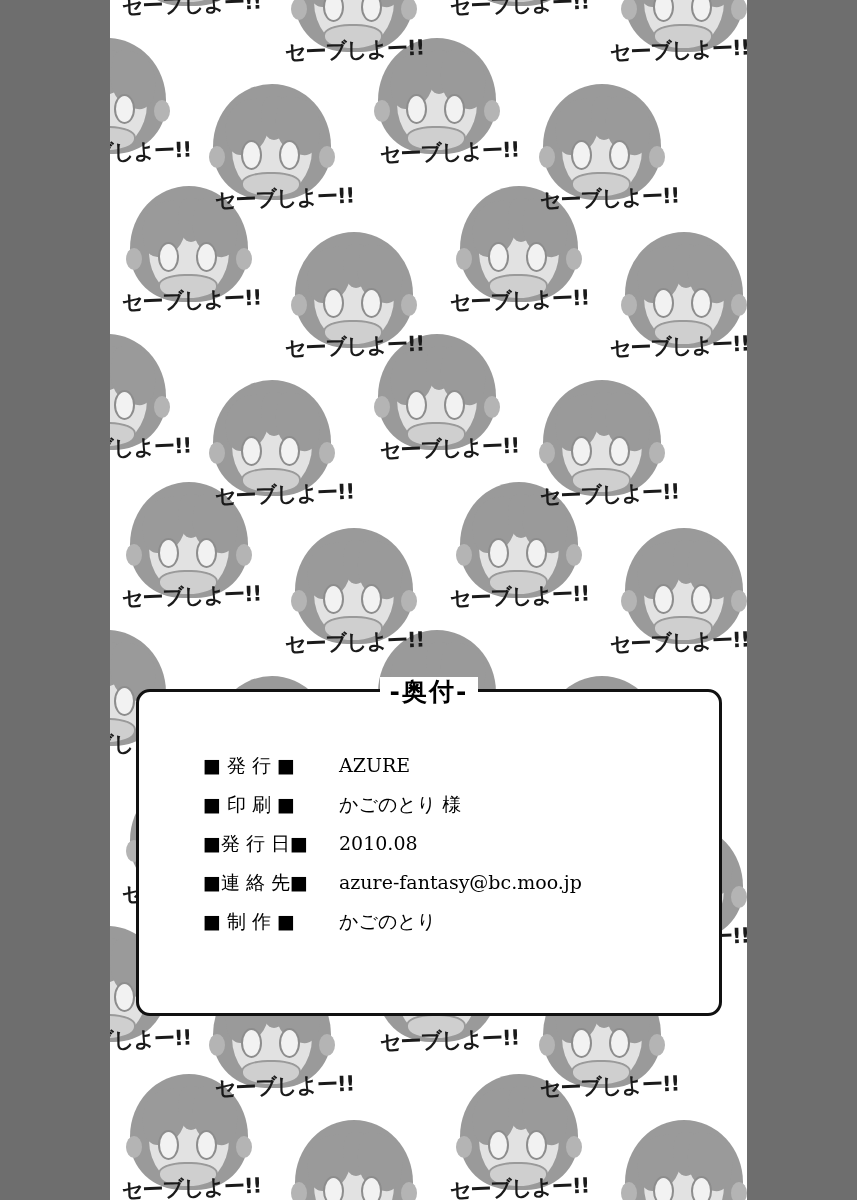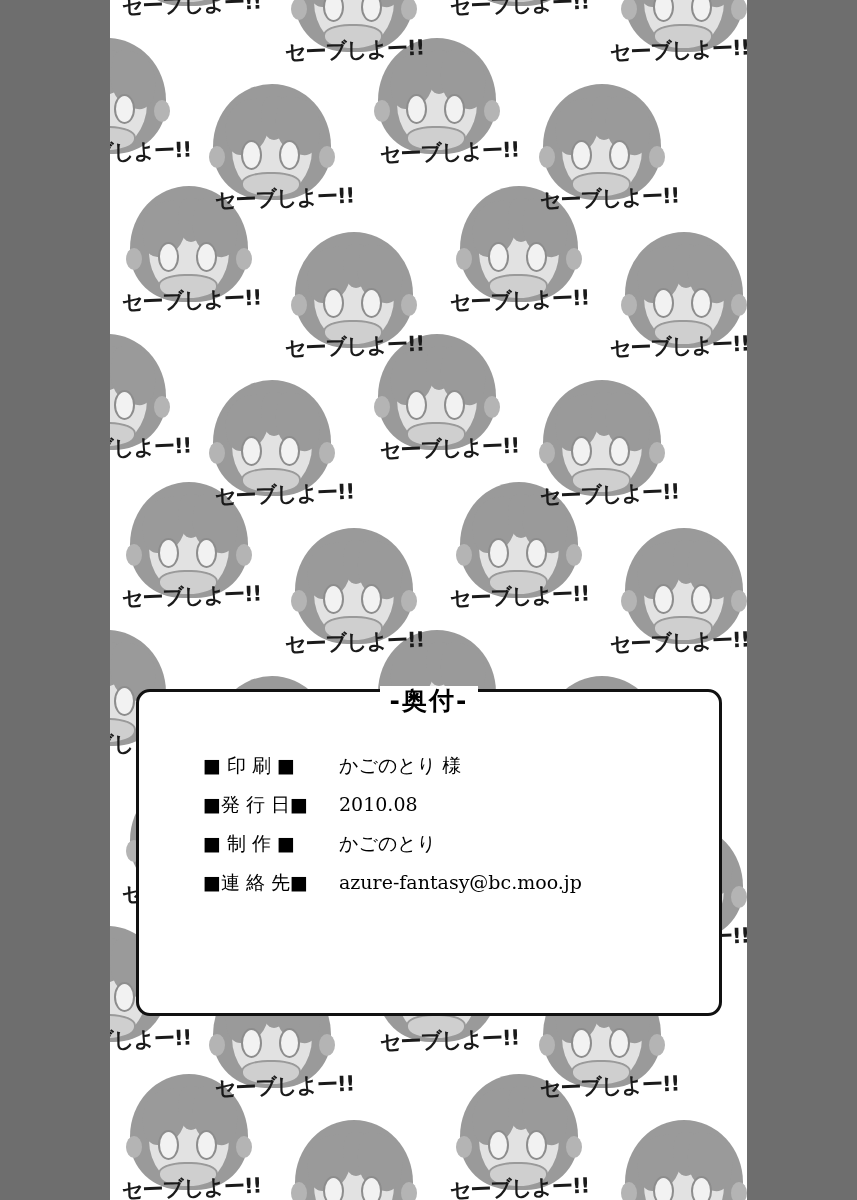--- a/index.html
+++ b/index.html
@@ -137,21 +137,20 @@
     position: absolute;
     left: 0;
     top: -17px;
     width: 100%;
     text-align: center;
     font-family: "DejaVu Sans", sans-serif;
     font-weight: bold;
     font-size: 25px;
     color: #000;
     letter-spacing: 2px;
-    margin-top: 9px;
   }
   #colophon-title span {
     background: #ffffff;
     padding: 0 10px;
   }
   #colophon-rows {
     position: absolute;
     left: 64px;
     top: 61px;
     width: 500px;
@@ -639,31 +638,35 @@
         <div class="pattern-text" style="left: 340px; top: 1174px;">セーブしよー!!</div>
       </div>
   </div>
 
   <div id="colophon">
     <div id="colophon-title">
       <span>-奥付-</span>
     </div>
     <div id="colophon-rows">
         <div class="crow">
+          <div class="clabel">■ 発 行 ■</div>
+          <div class="cvalue">AZURE</div>
+        </div>
+        <div class="crow">
           <div class="clabel">■ 印 刷 ■</div>
           <div class="cvalue jp">かごのとり 様</div>
         </div>
         <div class="crow">
           <div class="clabel">■発 行 日■</div>
           <div class="cvalue">2010.08</div>
         </div>
         <div class="crow">
+          <div class="clabel">■連 絡 先■</div>
+          <div class="cvalue">azure-fantasy@bc.moo.jp</div>
+        </div>
+        <div class="crow">
           <div class="clabel">■ 制 作 ■</div>
           <div class="cvalue jp">かごのとり</div>
         </div>
-        <div class="crow">
-          <div class="clabel">■連 絡 先■</div>
-          <div class="cvalue">azure-fantasy@bc.moo.jp</div>
-        </div>
       </div>
   </div>
 
 </div>
 
 </body></html>

